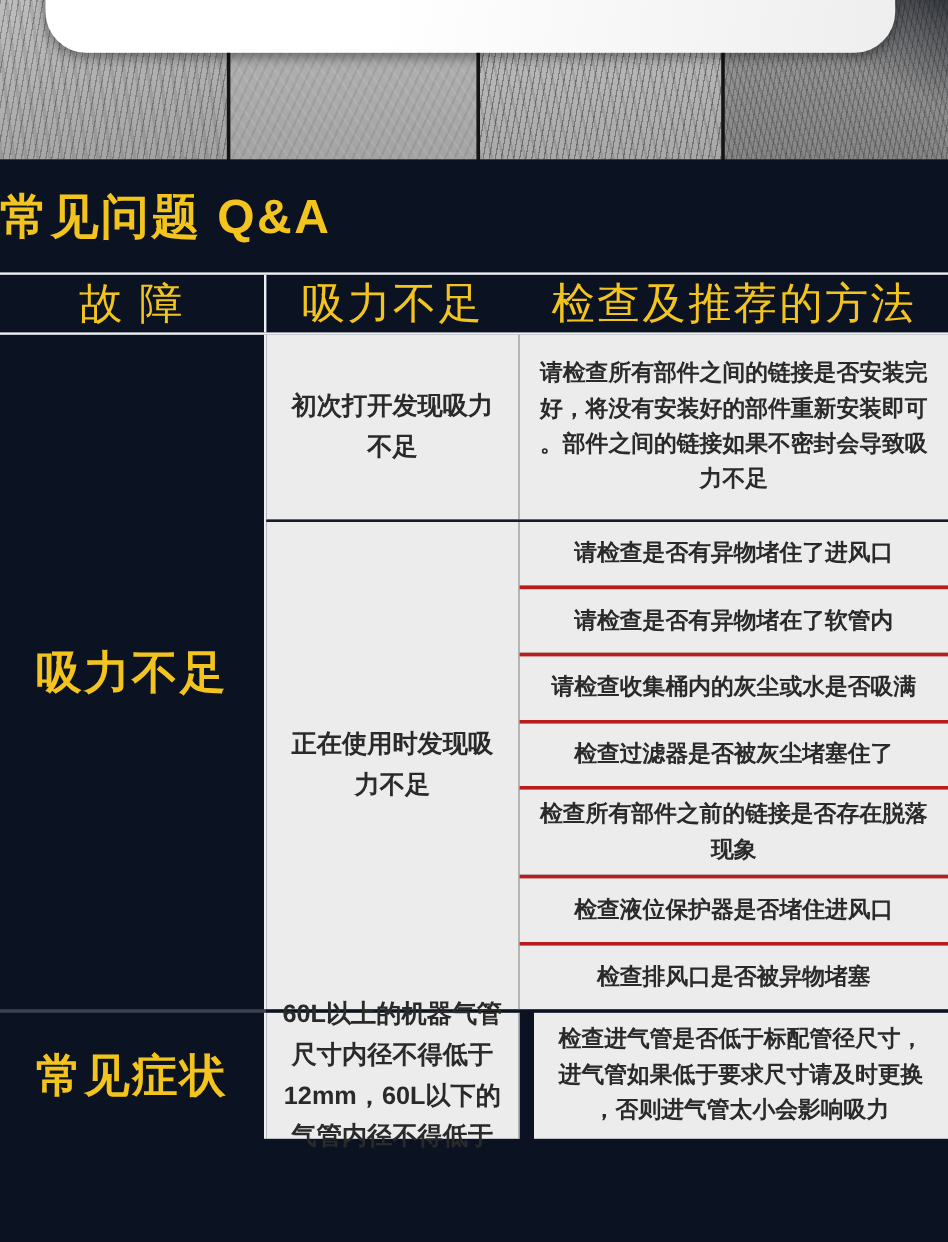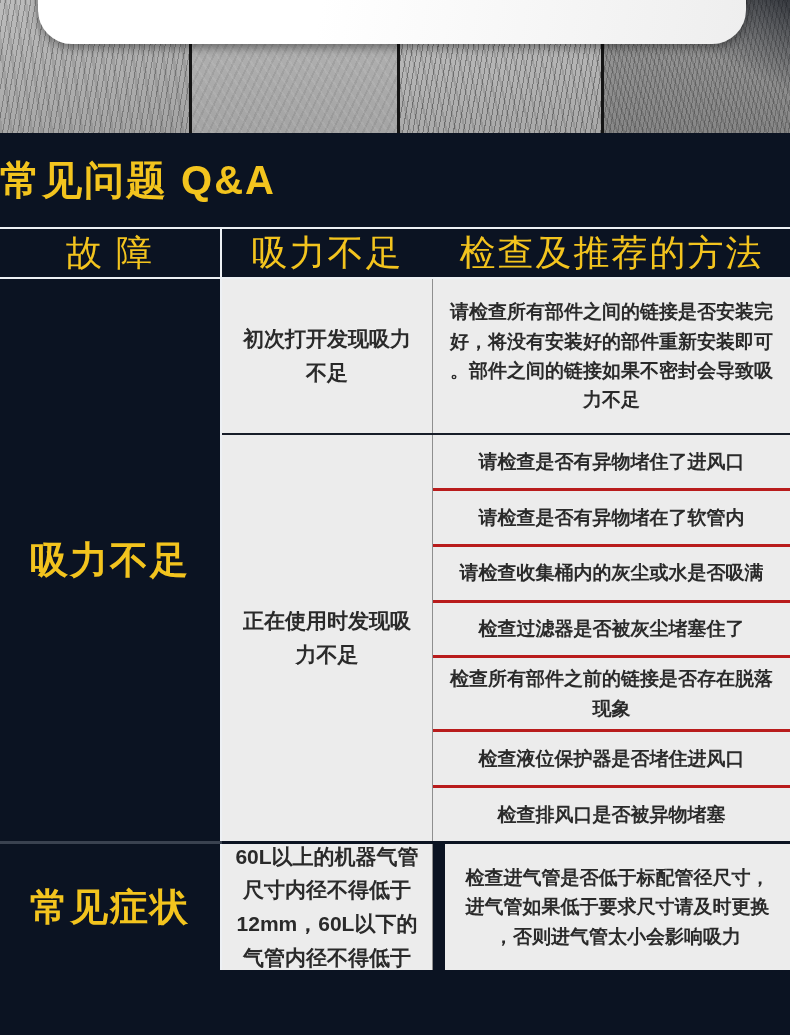--- a/index.html
+++ b/index.html
@@ -147,21 +147,21 @@
                 <div class="method-cell">检查液位保护器是否堵住进风口</div>
                 <div class="method-cell">检查排风口是否被异物堵塞</div>
               </div>
             </div>
           </div>
         </div>
         <div class="group-sep"></div>
         <div class="group-row">
           <div class="fault-cell">常见症状</div>
           <div class="group-right">
-            <div class="symptom-row" style="height: 126px; gap: 12px;">
+            <div class="symptom-row" style="height: 105px; gap: 12px;">
               <div class="symptom-cell">60L以上的机器气管
 尺寸内径不得低于
 12mm，60L以下的
 气管内径不得低于</div>
               <div class="methods-col">
                 <div class="method-cell">检查进气管是否低于标配管径尺寸，进气管如果低于要求尺寸请及时更换，否则进气管太小会影响吸力</div>
               </div>
             </div>
           </div>
         </div>

